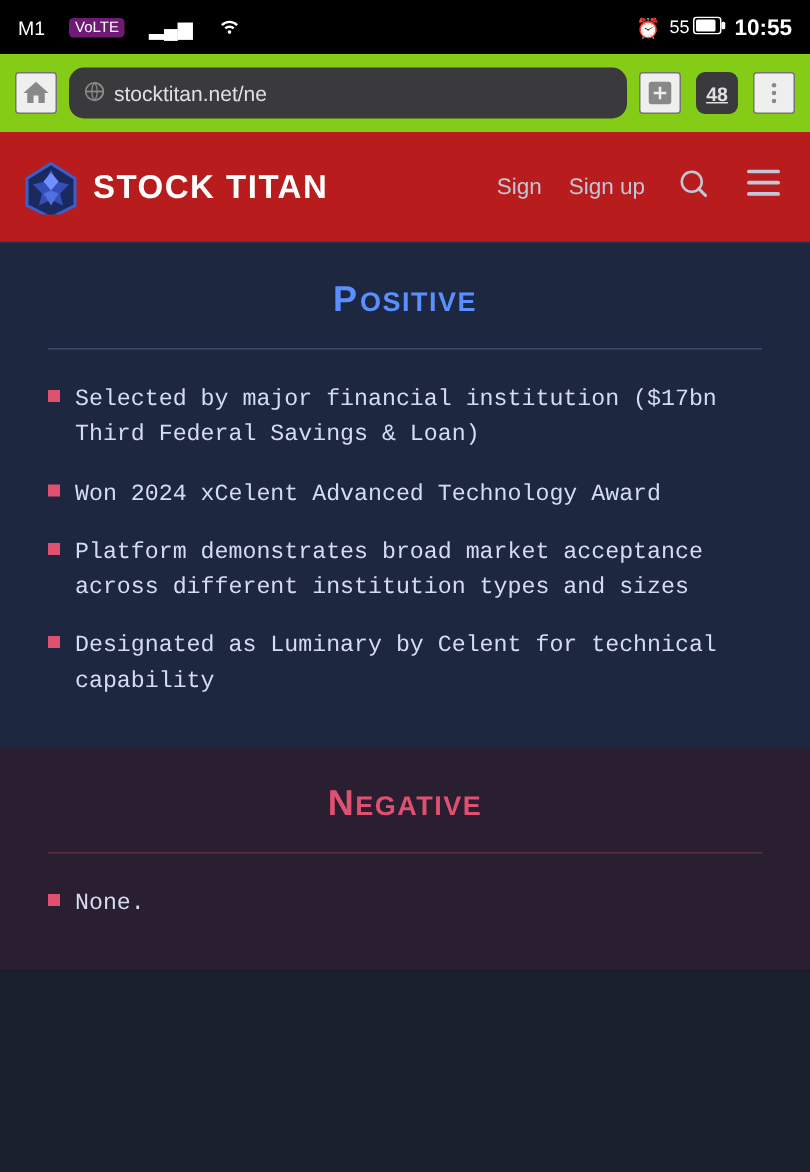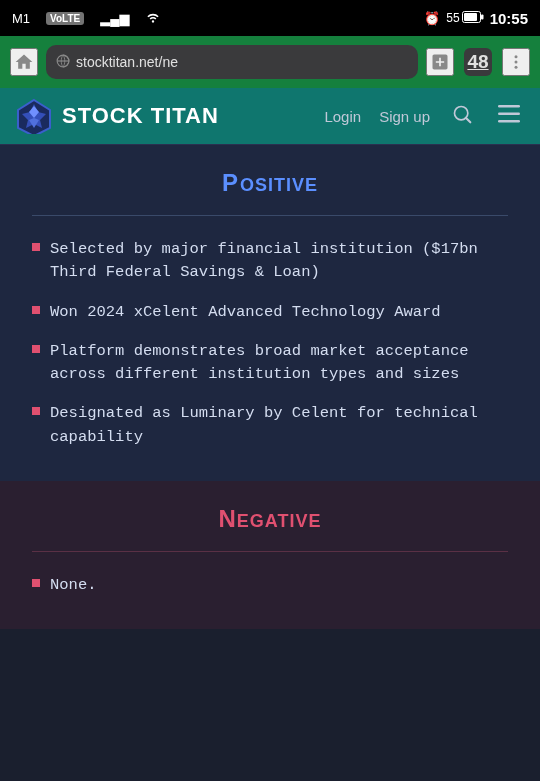--- a/index.html
+++ b/index.html
@@ -34,39 +34,39 @@
     .status-right {
       display: flex;
       align-items: center;
       gap: 6px;
     }
     .status-time {
       font-size: 15px;
       font-weight: 600;
     }
     .volte-badge {
-      background: #737373;
+      background: #701a75;
       border-radius: 3px;
       padding: 1px 4px;
       font-size: 10px;
-      font-weight: bold;
+      font-weight: normal;
     }
     .battery-icon {
       display: inline-flex;
       align-items: flex-start;
       gap: 2px;
       font-size: 12px;
     }
     .battery-num {
       font-size: 12px;
     }
 
     
     .browser-bar {
-      background: #15803d;
+      background: #84cc16;
       display: flex;
       align-items: center;
       padding: 8px 10px;
       gap: 8px;
       height: 52px;
     }
     .browser-home-btn {
       width: 28px;
       height: 28px;
       display: flex;
@@ -110,41 +110,41 @@
     }
     .browser-tabs-btn {
       background: #3a3a3c;
       border-radius: 6px;
       width: 28px;
       height: 28px;
       display: flex;
       align-items: center;
       justify-content: center;
       color: #e0e0e0;
-      font-size: 19px;
+      font-size: 13px;
       font-weight: 600;
       text-decoration: underline;
     }
     .browser-menu-btn {
       color: #888;
       font-size: 18px;
       width: 28px;
       height: 28px;
       display: flex;
       align-items: center;
       justify-content: center;
     }
 
     
     .nav-bar {
-      background: #0f766e;
+      background: #b91c1c;
       display: flex;
       align-items: center;
       padding: 0 16px;
-      height: 57px;
+      height: 74px;
       border-bottom: 1px solid #2a3050;
     }
     .nav-logo {
       display: flex;
       align-items: center;
       gap: 10px;
       flex: 1;
     }
     .nav-logo-icon {
       width: 36px;
@@ -319,21 +319,21 @@
   <div class="nav-logo">
     <svg class="nav-logo-icon" viewBox="0 0 36 36" fill="none">
       <polygon points="18,2 34,12 34,30 18,38 2,30 2,12" fill="#1a2a5e" stroke="#3a5fcc" stroke-width="2"></polygon>
       <path d="M18 6 L14 14 L6 16 L12 22 L10 30 L18 26 L26 30 L24 22 L30 16 L22 14 Z" fill="#4060e0" opacity="0.7"></path>
       <path d="M13 14 L18 8 L23 14 L18 20 Z" fill="#7090ff"></path>
       <path d="M13 22 L18 20 L23 22 L18 30 Z" fill="#5070dd"></path>
     </svg>
     <span class="nav-logo-text">STOCK TITAN</span>
   </div>
   <div class="nav-links">
-    <a class="nav-link" href="#">Login</a>
+    <a class="nav-link" href="#">Sign</a>
     <a class="nav-link" href="#">Sign up</a>
     <button class="nav-search-btn">
       <svg width="20" height="20" viewBox="0 0 24 24" fill="#c0c8d8">
         <circle cx="11" cy="11" r="8" stroke="#c0c8d8" stroke-width="2" fill="none"></circle>
         <line x1="16.5" y1="16.5" x2="22" y2="22" stroke="#c0c8d8" stroke-width="2.5" stroke-linecap="round"></line>
       </svg>
     </button>
     <button class="nav-menu-btn">
       <svg width="22" height="18" viewBox="0 0 22 18" fill="#c0c8d8">
         <rect y="0" width="22" height="2.5" rx="1.25"></rect>

